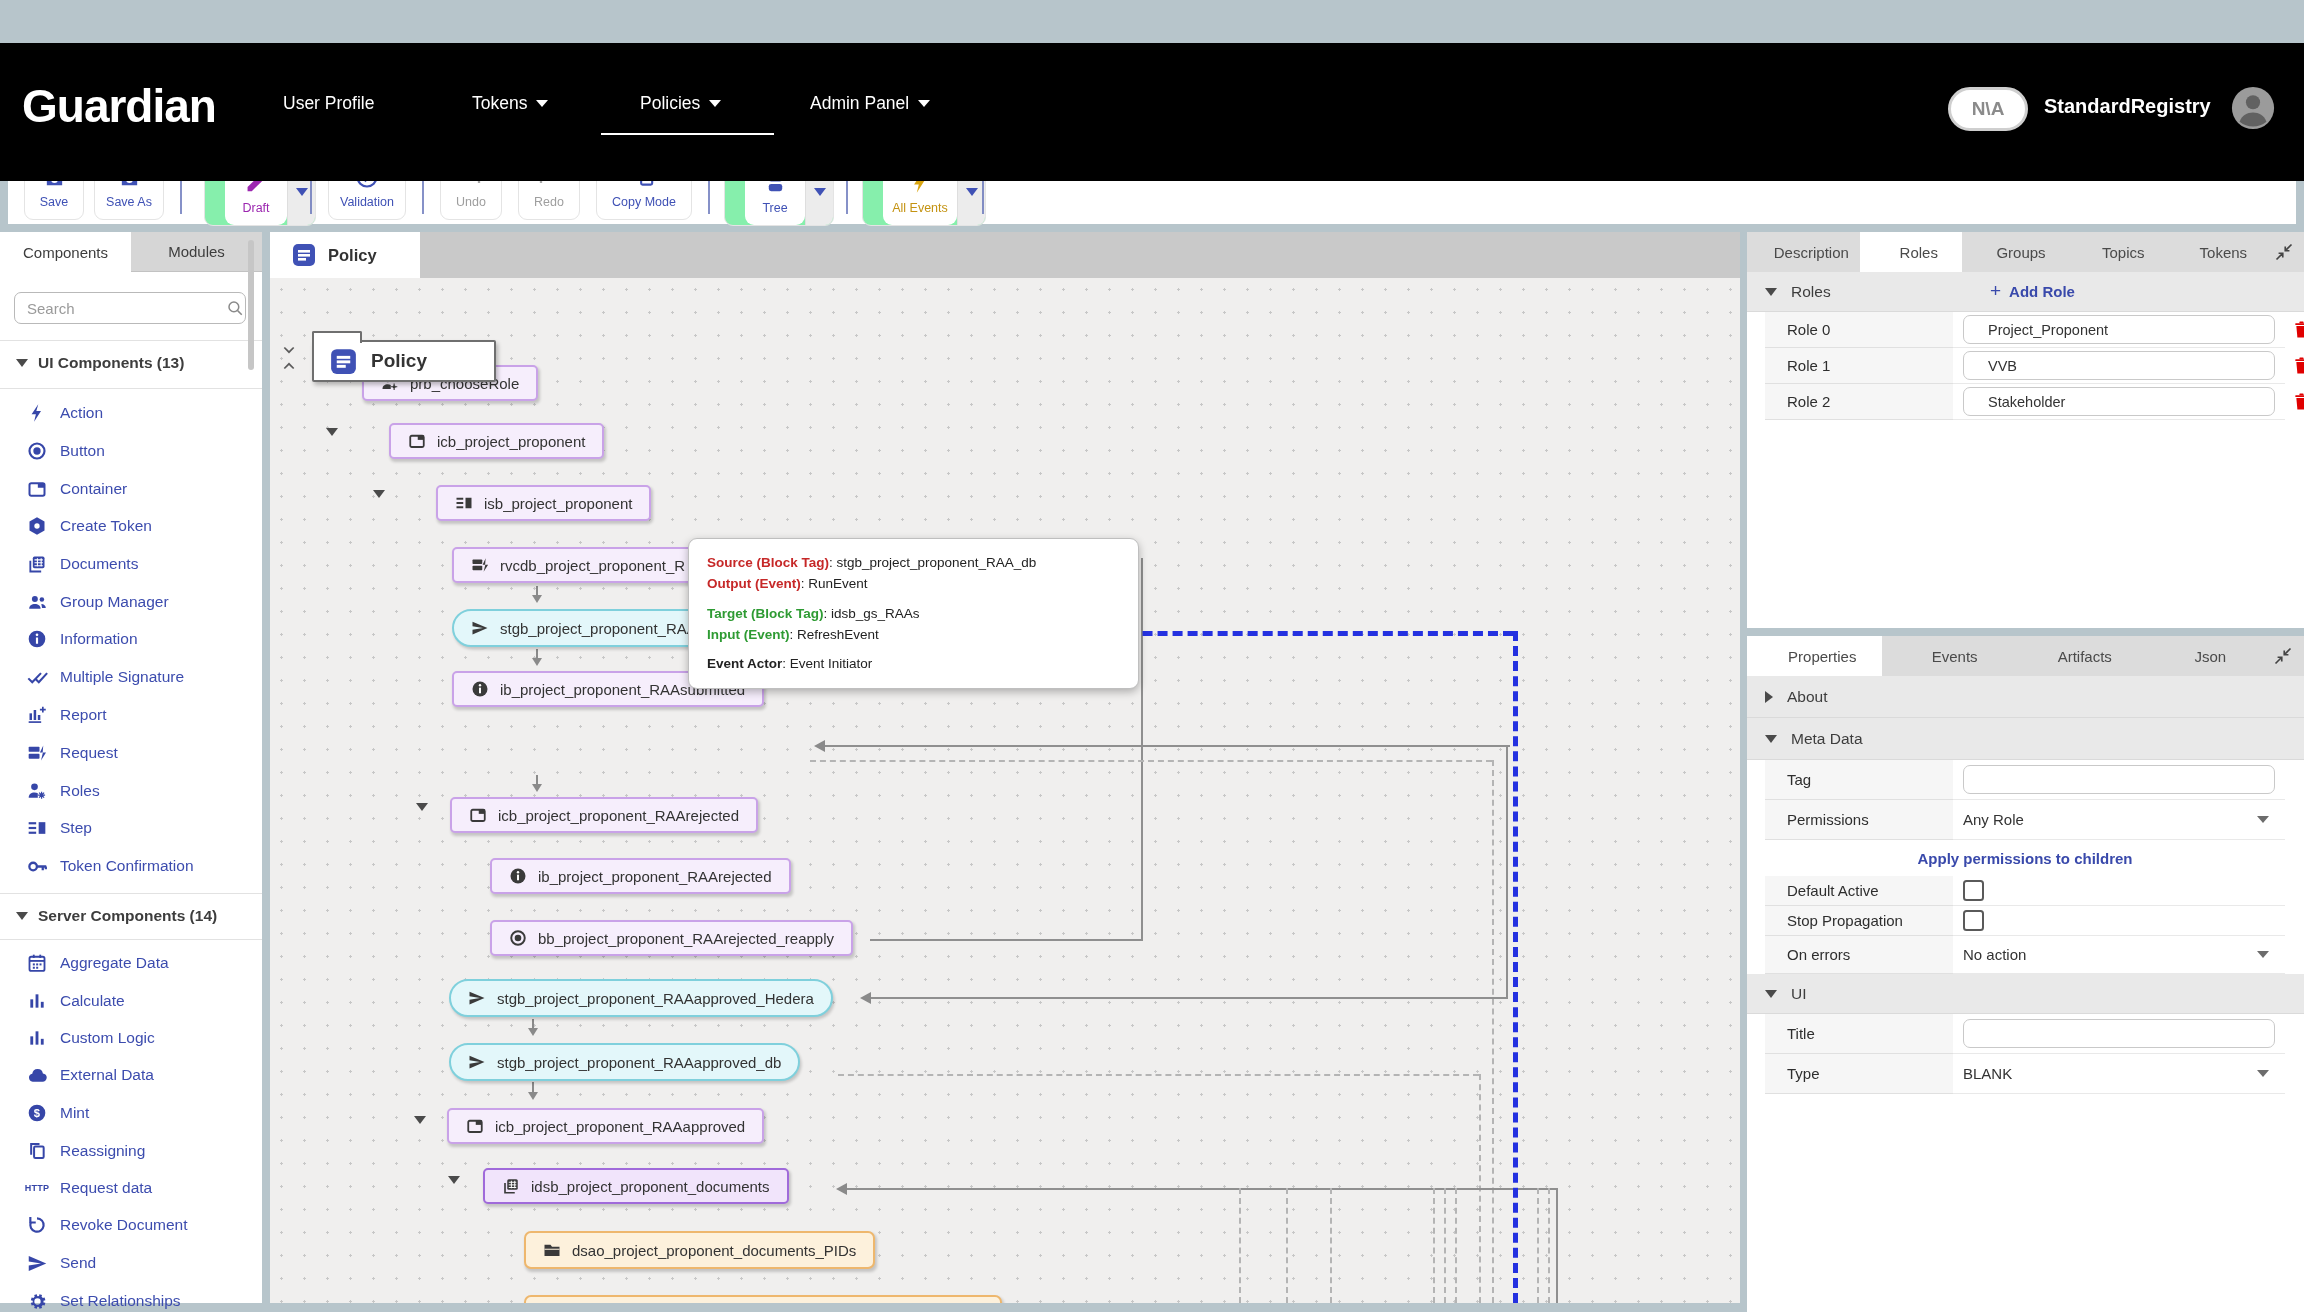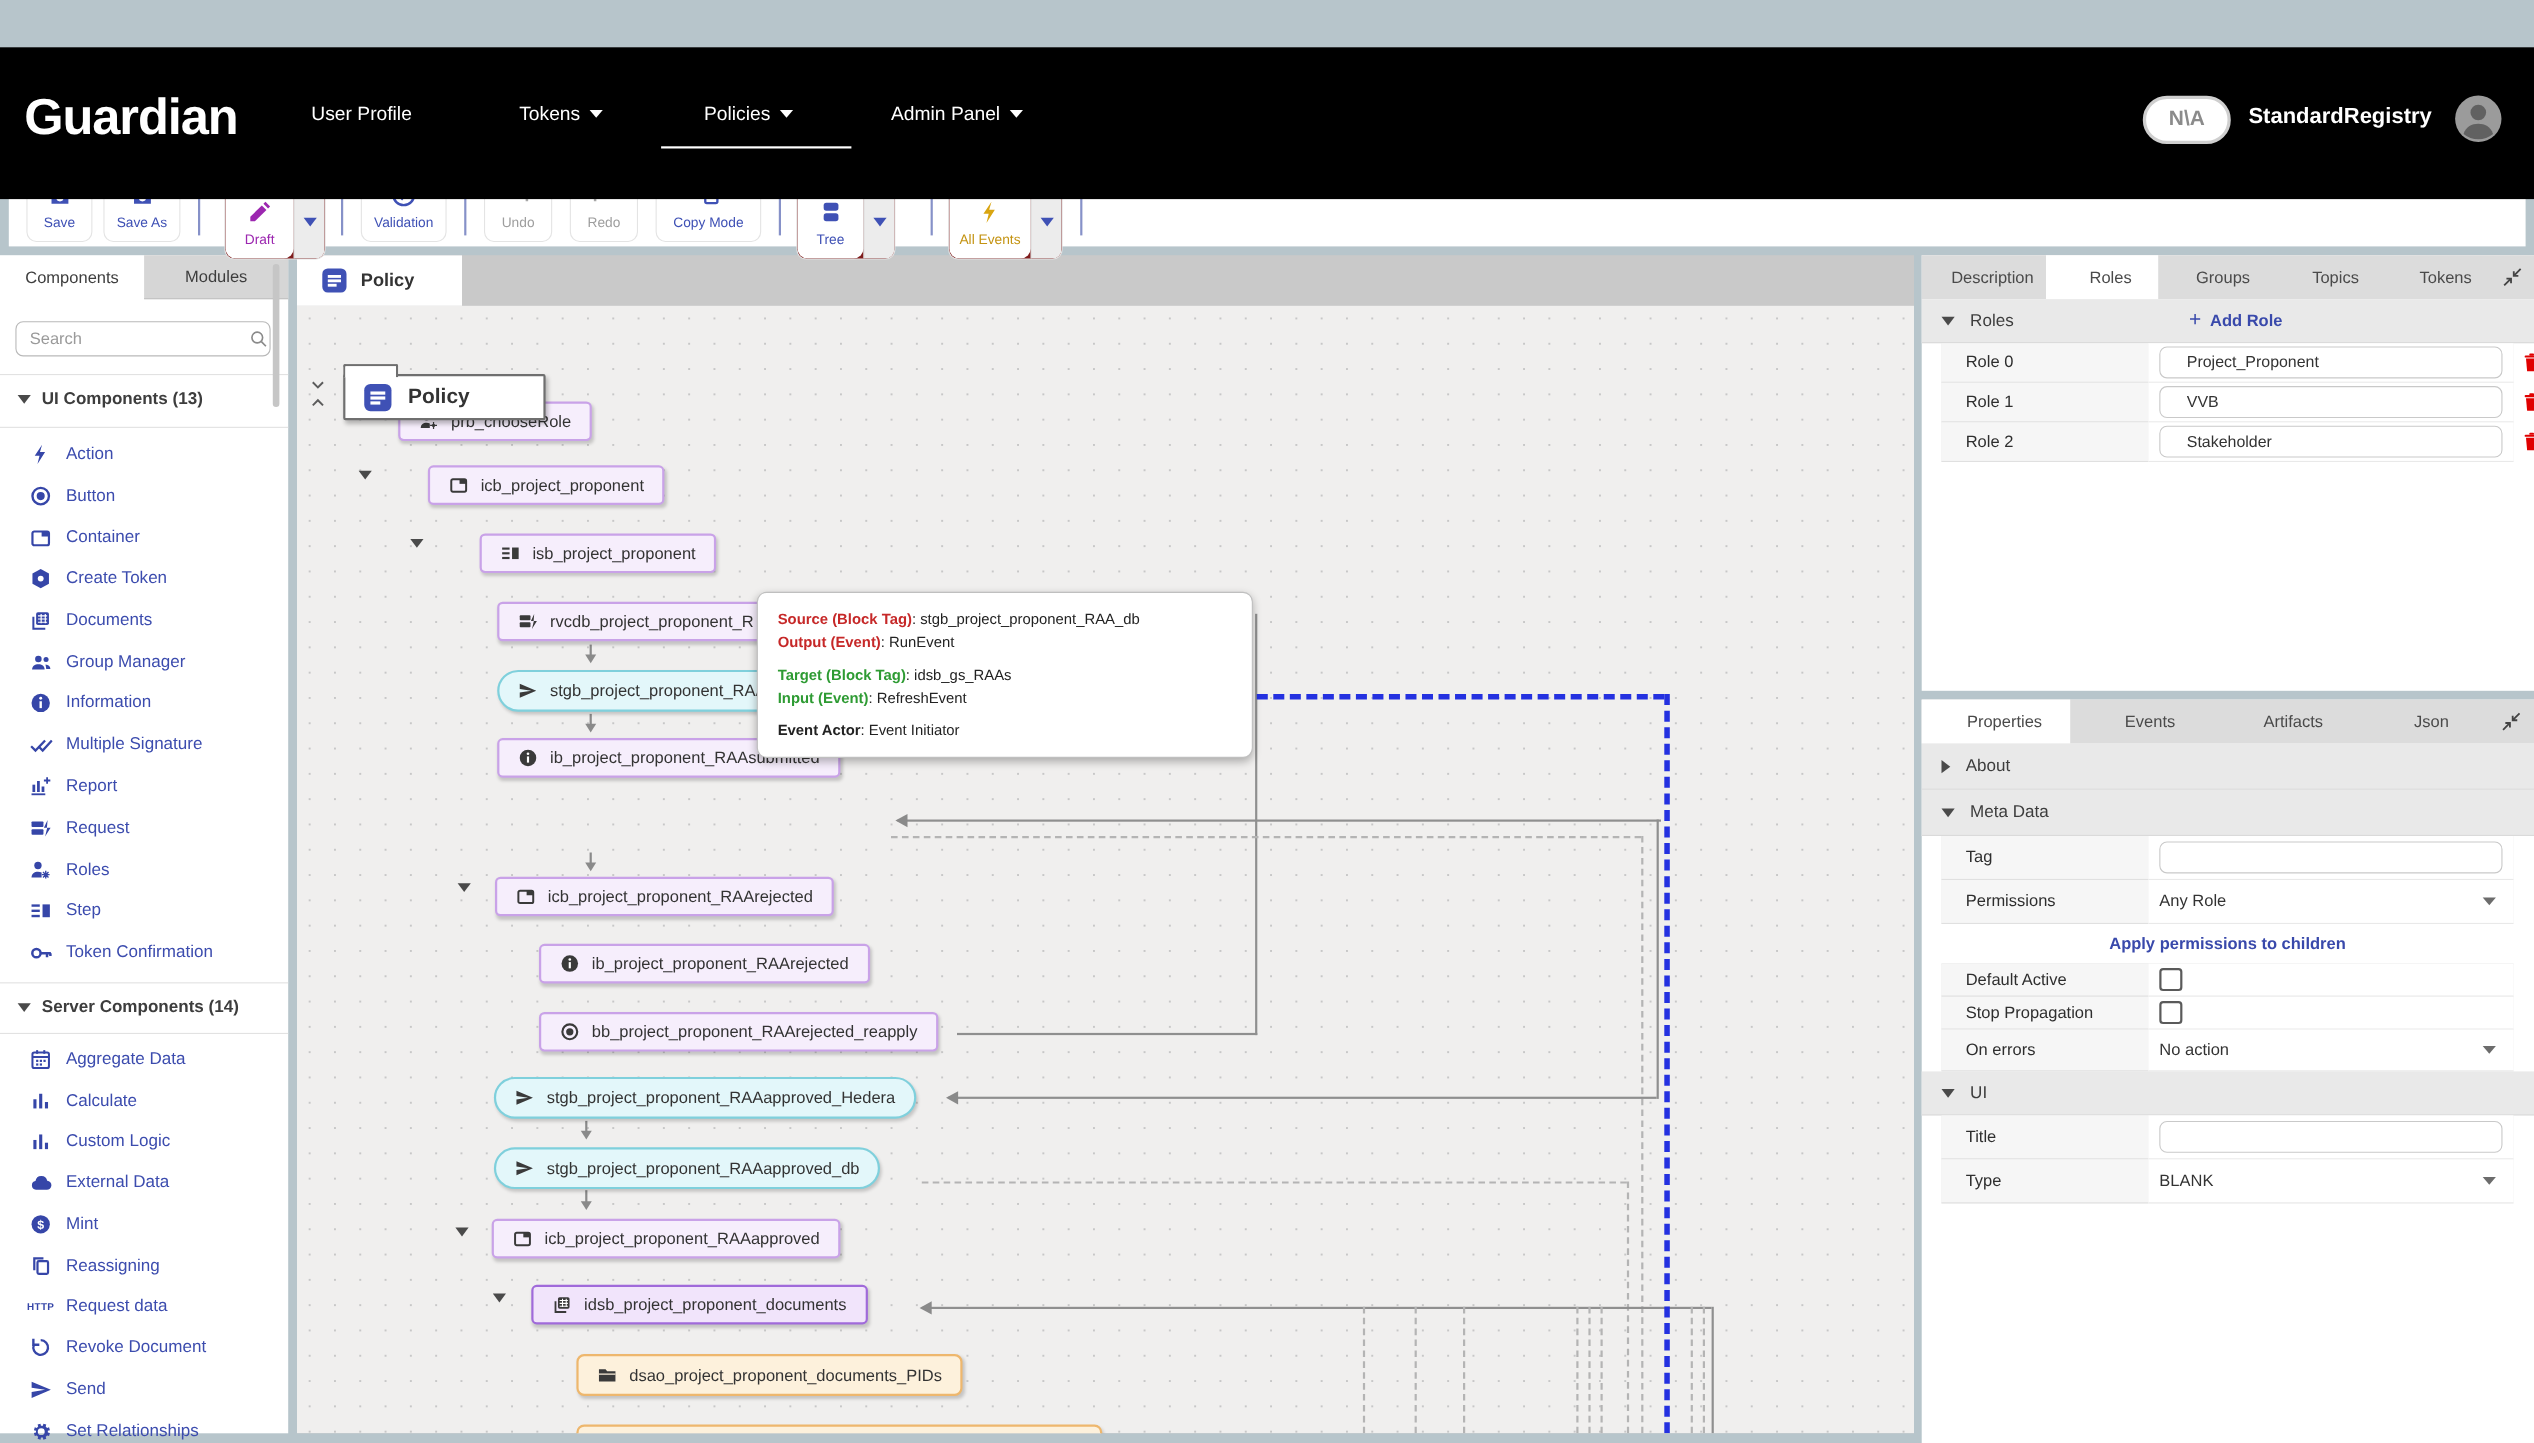--- a/index.html
+++ b/index.html
@@ -18,21 +18,21 @@
   .avatar{position:absolute;left:2230px;top:42px;width:46px;height:46px;}
   
   .toolbar{position:absolute;left:8px;top:146px;width:2288px;height:78px;background:#fff;z-index:15;}
   .tbtn{position:absolute;top:6px;height:66px;background:#fff;border:1px solid #e4e4e4;border-radius:9px;
         display:flex;flex-direction:column;align-items:center;justify-content:center;gap:5px;cursor:pointer;}
   .tbtn .tlabel{font-size:12.5px;color:#3f51b5;}
   .tbtn.purple .tlabel{color:#9c27b0;}
   .tbtn.gold .tlabel{color:#c49312;}
   .tbtn.disabled .tlabel{color:#9e9e9e;}
   .tbtn .ticon{height:26px;display:flex;align-items:center;}
-  .tsplit{position:absolute;top:22px;height:66px;border:1px solid #e4e4e4;border-radius:9px;display:flex;overflow:hidden;background:#7f1d1d;}
+  .tsplit{position:absolute;top:12px;height:66px;border:1px solid #e4e4e4;border-radius:9px;display:flex;overflow:hidden;background:#86efac;padding-left:20px;}
   .tsplit .main{display:flex;flex-direction:column;align-items:center;justify-content:center;gap:5px;cursor:pointer;}
   .tsplit .dd{width:27px;background:#ececec;border-left:1px solid #dedede;display:flex;align-items:center;justify-content:center;cursor:pointer;}
   .dd-caret{width:0;height:0;border-left:6px solid transparent;border-right:6px solid transparent;border-top:8px solid #3f51b5;}
   .tsep{position:absolute;top:10px;width:1.6px;height:58px;background:#5d6cb5;opacity:.75;}
   
   .sidebar{position:absolute;left:0;top:232px;width:262px;height:1071px;background:#fff;z-index:10;}
   .side-tabs{position:absolute;left:0;top:0;width:262px;height:40px;display:flex;}
   .side-tab{flex:1;display:flex;align-items:center;justify-content:center;font-size:15px;color:#3d3d3d;cursor:pointer;}
   .side-tab.inactive{background:#d6d6d6;border-bottom:1px solid #c2c2c2;}
   .search-wrap{position:absolute;left:14px;top:60px;width:232px;height:32px;border:1.5px solid #b9b9b9;border-radius:7px;

